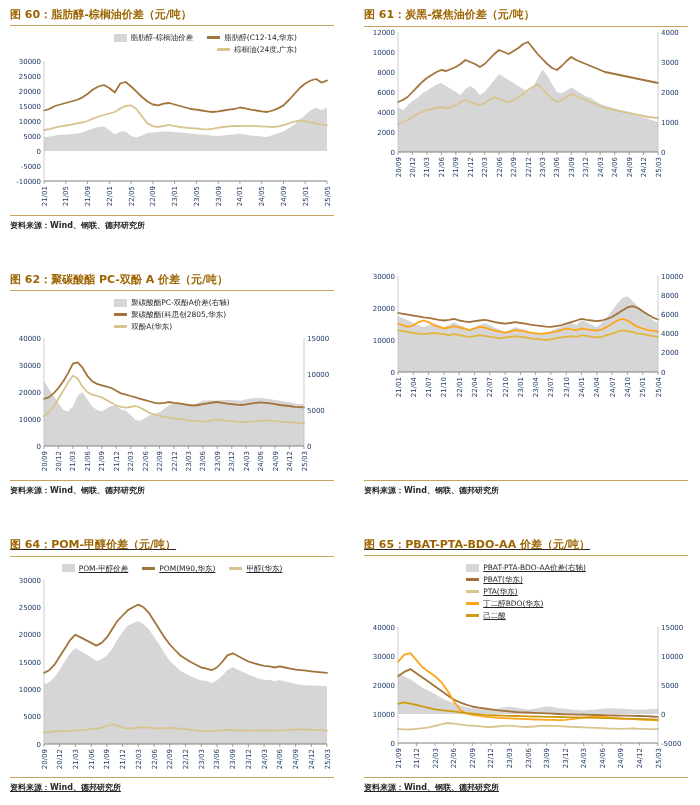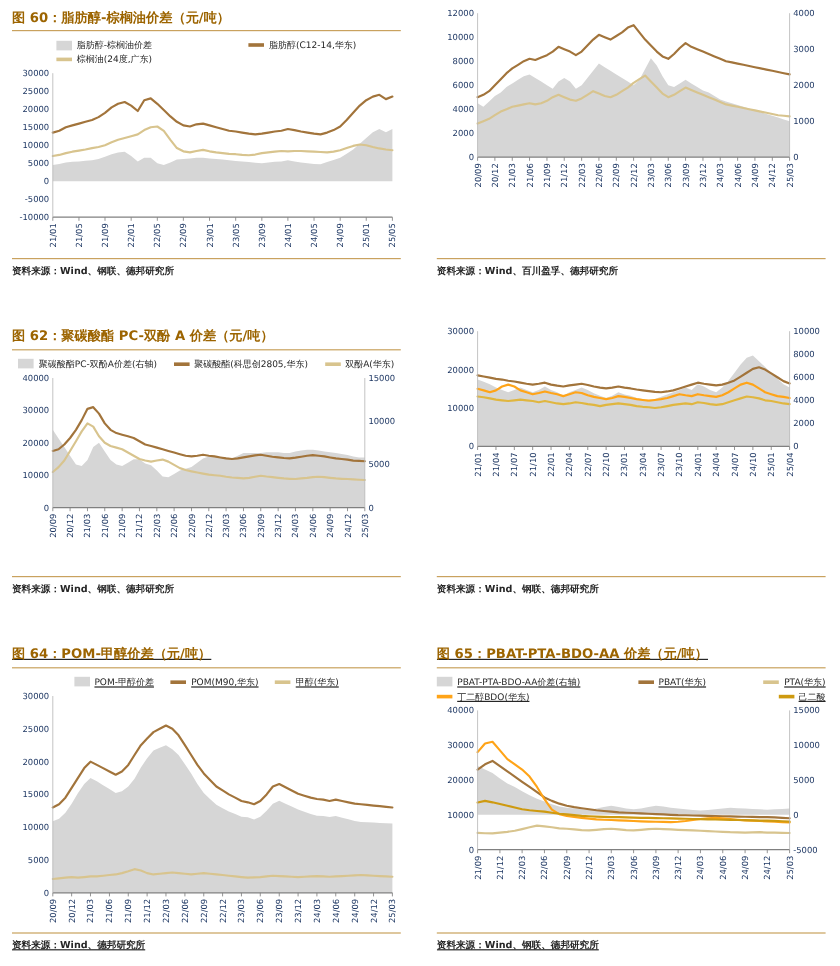--- a/index.html
+++ b/index.html
@@ -20,26 +20,26 @@
   .fig { display:flex; flex-direction:column; min-height:0; padding-bottom:40px; }
   .fig.last-row { padding-bottom:8px;text-decoration:underline; }
   .fig-title {
     font-size:11px; font-weight:bold; line-height:1.25;
     color:var(--title,#9C6400);
     padding:2px 0 4px;
     border-bottom:1.5px solid var(--rule,#C9A25E);
     white-space:nowrap; overflow:hidden;
   }
   .legend {
-    display:flex; flex-wrap:wrap; justify-content:space-between; align-items:center;
+    display:flex; flex-wrap:wrap; justify-content:flex-end; align-items:center;
     column-gap:14px; row-gap:3px;
     max-width:250px; margin:7px auto 2px;
     font-size:7.5px; line-height:1.2; color:#262626;
   }
-  .legend.column { flex-direction:row; align-items:flex-start; width:-moz-fit-content; width:fit-content; max-width:none; }
+  .legend.column { flex-direction:column; align-items:flex-start; width:-moz-fit-content; width:fit-content; max-width:none; }
   .legend-item { display:flex; align-items:center; gap:4px; white-space:nowrap; }
   .sw-area { width:13px; height:8px; flex:0 0 auto; }
   .sw-line { width:13px; height:3px; flex:0 0 auto; }
   .plot { flex:1 1 auto; min-height:0; overflow:hidden; }
   .source {
     font-size:8px; font-weight:bold; color:#262626;
     border-top:1px solid var(--rule,#C9A25E);
     padding-top:4px; margin-top:3px;
     white-space:nowrap; overflow:hidden;
   }
@@ -106,20 +106,21 @@
           <text transform="translate(276.0,130) rotate(-90)" text-anchor="end" font-size="7" fill="#1F3864">24/09</text>
           <line x1="295.2" y1="125" x2="295.2" y2="128" stroke="#808080" stroke-width="0.7"></line>
           <text transform="translate(297.7,130) rotate(-90)" text-anchor="end" font-size="7" fill="#1F3864">25/01</text>
           <line x1="317.0" y1="125" x2="317.0" y2="128" stroke="#808080" stroke-width="0.7"></line>
           <text transform="translate(319.5,130) rotate(-90)" text-anchor="end" font-size="7" fill="#1F3864">25/05</text>
         </svg></div>
     <div class="source">资料来源：Wind、钢联、德邦研究所</div>
   </section>
 
   <section class="fig">
+    <h3 class="fig-title">图 61：炭黑-煤焦油价差（元/吨）</h3>
     <div class="plot"><svg width="324" height="155" viewBox="0 0 324 155">
           <path d="M34.0,125.0L34.0,80.0L38.8,83.0L43.6,78.5L48.4,74.0L53.3,71.0L58.1,66.5L62.9,63.5L67.7,60.5L72.5,57.5L77.3,56.0L82.1,59.0L87.0,62.0L91.8,65.0L96.6,68.0L101.4,62.0L106.2,59.0L111.0,62.0L115.9,68.0L120.7,65.0L125.5,59.0L130.3,53.0L135.1,47.0L139.9,50.0L144.7,53.0L149.6,56.0L154.4,59.0L159.2,62.0L164.0,65.0L168.8,60.5L173.6,51.5L178.4,42.5L183.3,48.5L188.1,57.5L192.9,65.0L197.7,66.5L202.5,63.5L207.3,60.5L212.1,63.5L217.0,66.5L221.8,69.5L226.6,71.0L231.4,74.0L236.2,77.0L241.0,78.5L245.9,80.0L250.7,81.5L255.5,83.0L260.3,84.5L265.1,86.0L269.9,87.5L274.7,89.0L279.6,90.5L284.4,92.0L289.2,93.5L294.0,95.0L294.0,125.0Z" fill="#D6D6D6"></path>
           <polyline points="34.0,75.0 38.8,73.0 43.6,70.0 48.4,65.0 53.3,60.0 58.1,55.0 62.9,51.0 67.7,48.0 72.5,45.0 77.3,43.0 82.1,44.0 87.0,42.0 91.8,40.0 96.6,37.0 101.4,33.0 106.2,35.0 111.0,37.0 115.9,40.0 120.7,37.0 125.5,32.0 130.3,27.0 135.1,23.0 139.9,25.0 144.7,27.0 149.6,24.0 154.4,21.0 159.2,17.0 164.0,15.0 168.8,21.0 173.6,27.0 178.4,32.0 183.3,37.0 188.1,41.0 192.9,43.0 197.7,39.0 202.5,34.0 207.3,30.0 212.1,33.0 217.0,35.0 221.8,37.0 226.6,39.0 231.4,41.0 236.2,43.0 241.0,45.0 245.9,46.0 250.7,47.0 255.5,48.0 260.3,49.0 265.1,50.0 269.9,51.0 274.7,52.0 279.6,53.0 284.4,54.0 289.2,55.0 294.0,56.0" fill="none" stroke="#A2743B" stroke-width="1.8" stroke-linejoin="round" stroke-linecap="round"></polyline>
           <polyline points="34.0,97.0 38.8,95.0 43.6,93.0 48.4,90.0 53.3,87.0 58.1,85.0 62.9,83.0 67.7,82.0 72.5,81.0 77.3,80.0 82.1,81.0 87.0,80.0 91.8,78.0 96.6,75.0 101.4,73.0 106.2,75.0 111.0,77.0 115.9,78.0 120.7,76.0 125.5,73.0 130.3,70.0 135.1,72.0 139.9,74.0 144.7,75.0 149.6,73.0 154.4,70.0 159.2,67.0 164.0,63.0 168.8,60.0 173.6,57.0 178.4,62.0 183.3,67.0 188.1,72.0 192.9,75.0 197.7,73.0 202.5,70.0 207.3,67.0 212.1,69.0 217.0,71.0 221.8,73.0 226.6,75.0 231.4,77.0 236.2,79.0 241.0,81.0 245.9,82.0 250.7,83.0 255.5,84.0 260.3,85.0 265.1,86.0 269.9,87.0 274.7,88.0 279.6,89.0 284.4,90.0 289.2,90.5 294.0,91.0" fill="none" stroke="#D8C48E" stroke-width="1.8" stroke-linejoin="round" stroke-linecap="round"></polyline>
           <line x1="34" y1="125" x2="294" y2="125" stroke="#808080" stroke-width="1"></line>
           <line x1="34" y1="5" x2="34" y2="125" stroke="#B8B8B8" stroke-width="0.7"></line>
           <line x1="294" y1="5" x2="294" y2="125" stroke="#B8B8B8" stroke-width="0.7"></line>
           <text x="31" y="127.5" text-anchor="end" font-size="7" fill="#1F3864">0</text>
           <text x="31" y="107.5" text-anchor="end" font-size="7" fill="#1F3864">2000</text>
           <text x="31" y="87.5" text-anchor="end" font-size="7" fill="#1F3864">4000</text>
@@ -164,21 +165,20 @@
           <text transform="translate(238.7,130) rotate(-90)" text-anchor="end" font-size="7" fill="#1F3864">24/03</text>
           <line x1="250.7" y1="125" x2="250.7" y2="128" stroke="#808080" stroke-width="0.7"></line>
           <text transform="translate(253.2,130) rotate(-90)" text-anchor="end" font-size="7" fill="#1F3864">24/06</text>
           <line x1="265.1" y1="125" x2="265.1" y2="128" stroke="#808080" stroke-width="0.7"></line>
           <text transform="translate(267.6,130) rotate(-90)" text-anchor="end" font-size="7" fill="#1F3864">24/09</text>
           <line x1="279.6" y1="125" x2="279.6" y2="128" stroke="#808080" stroke-width="0.7"></line>
           <text transform="translate(282.1,130) rotate(-90)" text-anchor="end" font-size="7" fill="#1F3864">24/12</text>
           <line x1="294.0" y1="125" x2="294.0" y2="128" stroke="#808080" stroke-width="0.7"></line>
           <text transform="translate(296.5,130) rotate(-90)" text-anchor="end" font-size="7" fill="#1F3864">25/03</text>
         </svg></div>
-    <div class="source">资料来源：Wind、百川盈孚、德邦研究所</div>
   </section>
 
   <section class="fig">
     <h3 class="fig-title">图 62：聚碳酸酯 PC-双酚 A 价差（元/吨）</h3>
     <div class="legend column">
         <span class="legend-item">
           <span class="sw-area" style="background:#D6D6D6"></span>
           <span>聚碳酸酯PC-双酚A价差(右轴)</span>
         </span>
         <span class="legend-item">

